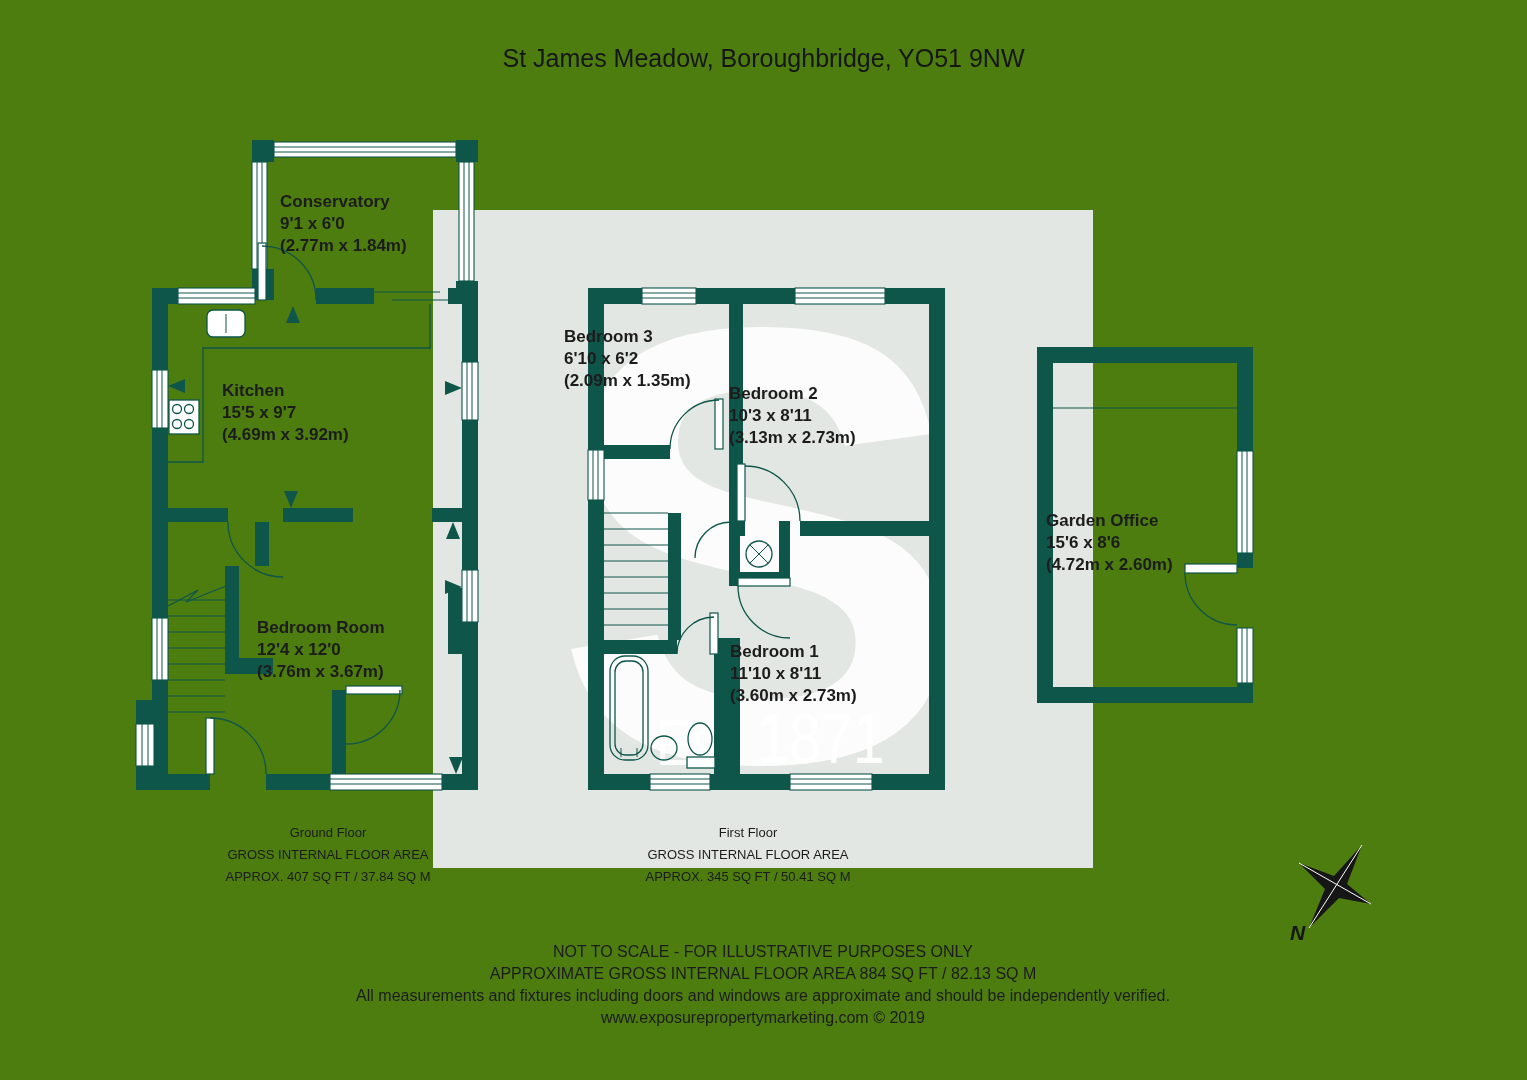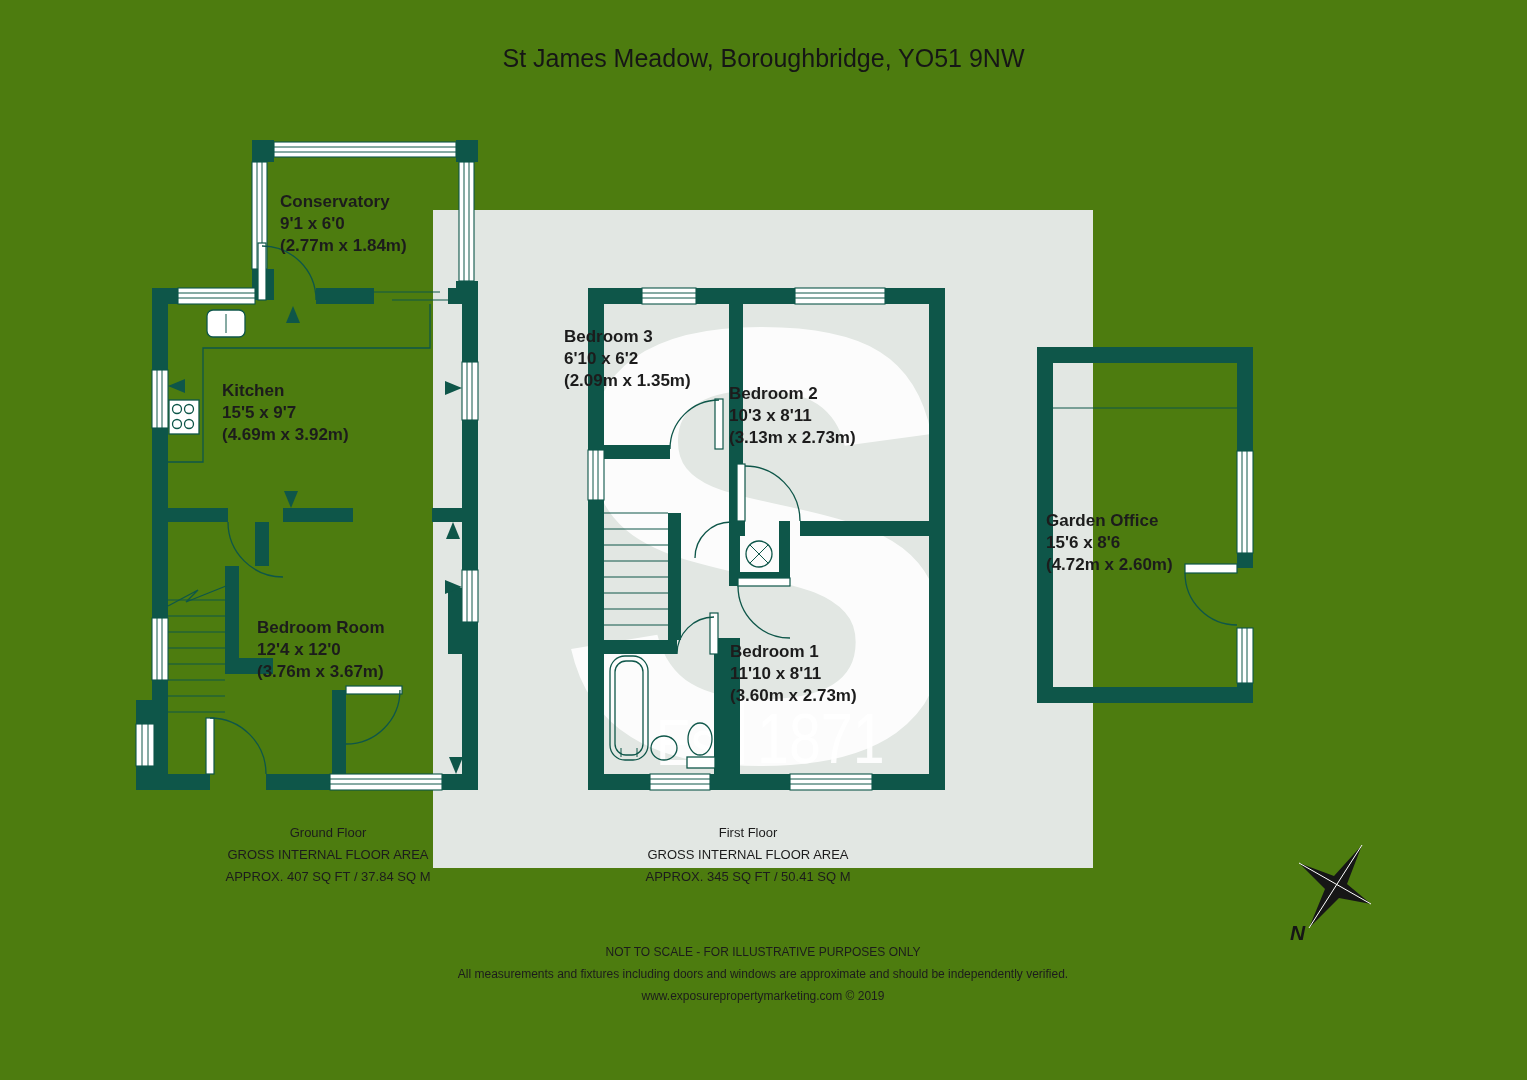--- a/index.html
+++ b/index.html
@@ -25,21 +25,21 @@
   .w{fill:var(--wall);}
   .win{fill:#ffffff;stroke:var(--wall);stroke-width:1.1;}
   .ln{stroke:var(--wall);stroke-width:1;}
   .arc{fill:none;stroke:var(--wall);stroke-width:1.3;}
   .leaf{fill:#ffffff;stroke:var(--wall);stroke-width:1.2;}
   .fx{fill:none;stroke:var(--wall);stroke-width:1.3;}
   .fxw{fill:#ffffff;stroke:var(--wall);stroke-width:1.3;}
   .tri{fill:var(--wall);}
   .room-label{width:200px;text-align:left;font-size:17px;line-height:22px;color:var(--ink);font-weight:bold;}
   .caption{width:300px;text-align:center;font-size:13px;line-height:22px;color:var(--ink);}
-  .footer{left:263px;top:941px;width:1000px;text-align:center;font-size:12px;line-height:22px;color:var(--ink);}
+  .footer{left:263px;top:941px;width:1000px;text-align:center;font-size:16px;line-height:22px;color:var(--ink);}
   .n-label{font-size:21px;font-weight:bold;font-style:italic;fill:#161616;}
 </style>
 </head>
 <body>
 
 <div class="canvas">
 
   <div class="abs title">St James Meadow, Boroughbridge, YO51 9NW</div>
 
   <div class="abs band"></div>
@@ -295,17 +295,18 @@
     <div>APPROX. 407 SQ FT / 37.84 SQ M</div>
   </div>
   <div class="abs caption" style="left:598px;top:822px;">
     <div>First Floor</div>
     <div>GROSS INTERNAL FLOOR AREA</div>
     <div>APPROX. 345 SQ FT / 50.41 SQ M</div>
   </div>
 
   <div class="abs footer">
     <div>NOT TO SCALE - FOR ILLUSTRATIVE PURPOSES ONLY</div>
+    <div>APPROXIMATE GROSS INTERNAL FLOOR AREA 884 SQ FT / 82.13 SQ M</div>
     <div>All measurements and fixtures including doors and windows are approximate and should be independently verified.</div>
     <div>www.exposurepropertymarketing.com © 2019</div>
   </div>
 
 </div>
 
 </body></html>

